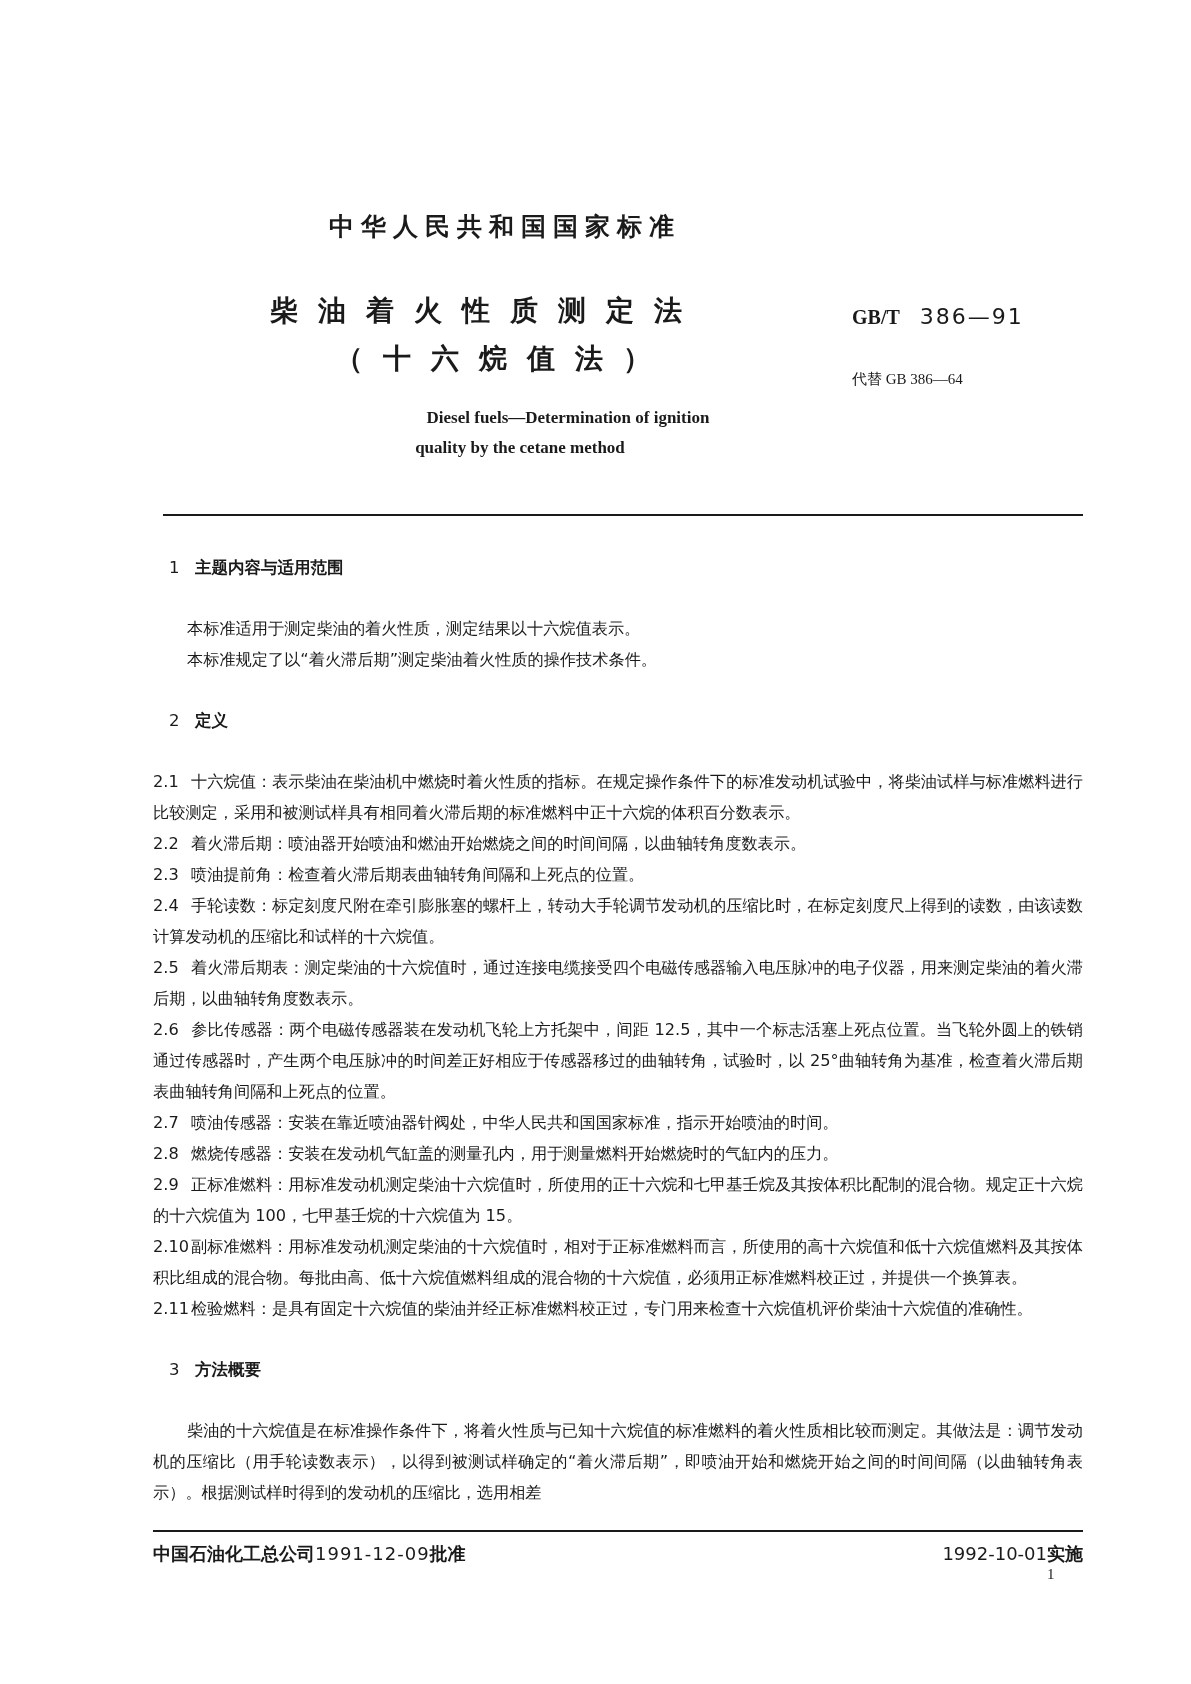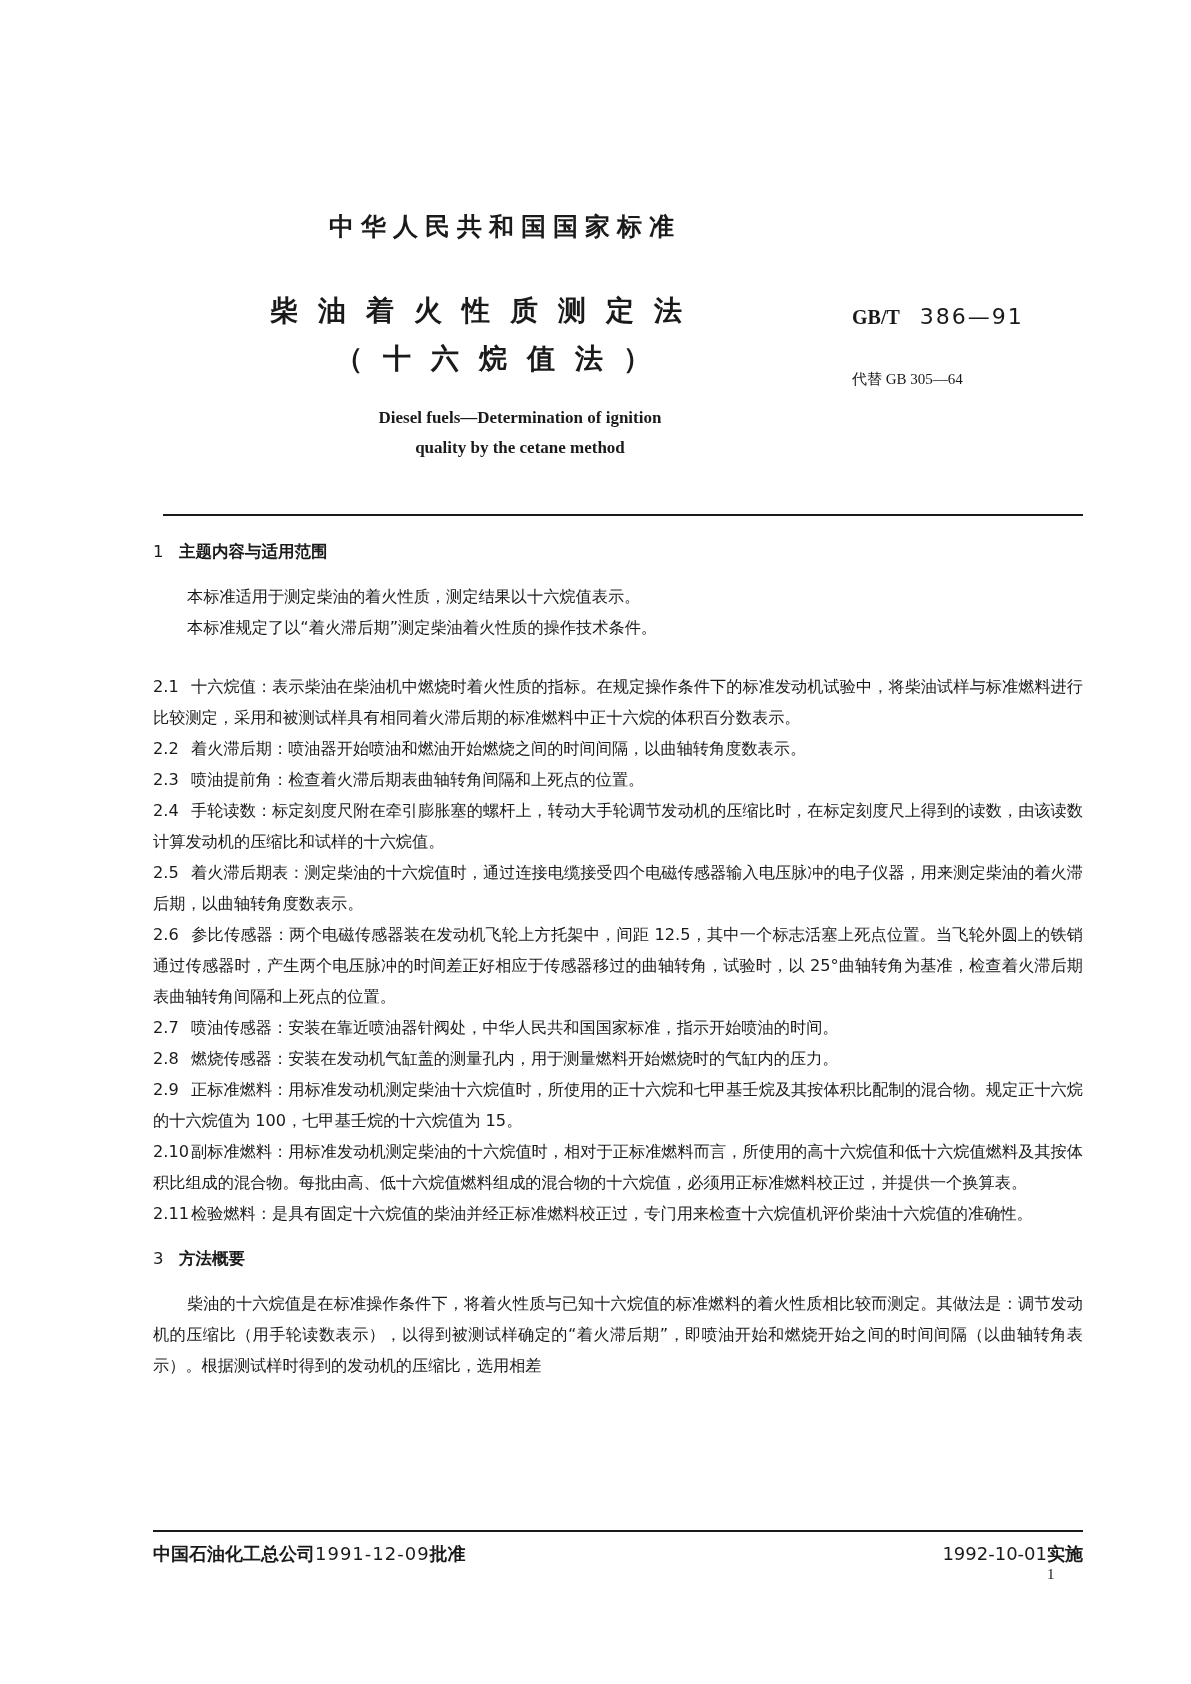--- a/index.html
+++ b/index.html
@@ -30,31 +30,31 @@
     .std-code .prefix { font-weight: bold; font-family: "Liberation Serif", serif; font-size: 20px; }
     .std-code .num { font-family: "DejaVu Sans", sans-serif; font-size: 22px; margin-left: 20px; letter-spacing: 2px; }
     .replaces {
       top: 370px; left: 852px; font-size: 15px; white-space: nowrap;
       font-family: "Liberation Serif", serif;
     }
     .title-en {
       left: 0; width: 1040px; text-align: center;
       font-family: "Liberation Serif", serif; font-weight: bold; font-size: 17px;
     }
-    .title-en.l1 { top: 408px; }
+    .title-en.l1 { top: 408px; margin-left: 48px; }
     .title-en.l2 { top: 438px; }
     .rule { height: 0; border-top: 2px solid #1a1a1a; }
     .rule.top { top: 514px; left: 163px; width: 920px; }
     .rule.bottom { top: 1530px; left: 153px; width: 930px; border-top-width: 2px; }
     .content {
       left: 153px; width: 930px; top: 536px;
       font-family: "DejaVu Sans", sans-serif; font-size: 16.2px; line-height: 31px;
     }
     .sec-heading {
-      font-weight: bold; font-size: 16.5px; margin: 0;
+      font-weight: bold; font-size: 16.5px; margin: 16px;
     }
     .sec-heading .num { font-weight: normal; display: inline-block; width: 26px; }
     .para { margin: 0; text-align: justify; }
     .indent { text-indent: 34px; }
     .def-num { display: inline-block; min-width: 38px; }
     .gap-md { height: 14px; }
     .footer-left {
       top: 1542px; left: 153px; font-family: "DejaVu Sans", sans-serif;
       font-size: 18px; font-weight: bold; white-space: nowrap;
     }
@@ -72,37 +72,40 @@
 <body>
 
 <div class="abs std-header">中华人民共和国国家标准</div>
 
 <div class="abs title-cn">柴油着火性质测定法</div>
 <div class="abs title-sub">（十六烷值法）</div>
 
 <div class="abs std-code">
   <span class="prefix">GB/T</span><span class="num">386—91</span>
 </div>
-<div class="abs replaces">代替 GB 305—64</div>
+<div class="abs replaces">代替 GB 386—64</div>
 
 <div class="abs title-en l1">Diesel fuels—Determination of ignition</div>
 <div class="abs title-en l2">quality by the cetane method</div>
 
 <div class="abs rule top"></div>
 
 <div class="abs content">
 
   <p class="sec-heading">
     <span class="num">1</span><span>主题内容与适用范围</span>
   </p>
   <div class="gap-md"></div>
   <p class="para indent">本标准适用于测定柴油的着火性质，测定结果以十六烷值表示。</p>
   <p class="para indent">本标准规定了以“着火滞后期”测定柴油着火性质的操作技术条件。</p>
   <div class="gap-md"></div>
 
+  <p class="sec-heading">
+    <span class="num">2</span><span>定义</span>
+  </p>
   <div class="gap-md"></div>
   <p class="para"><span class="def-num">2.1</span><span>十六烷值：表示柴油在柴油机中燃烧时着火性质的指标。在规定操作条件下的标准发动机试验中，将柴油试样与标准燃料进行比较测定，采用和被测试样具有相同着火滞后期的标准燃料中正十六烷的体积百分数表示。</span></p>
   <p class="para"><span class="def-num">2.2</span><span>着火滞后期：喷油器开始喷油和燃油开始燃烧之间的时间间隔，以曲轴转角度数表示。</span></p>
   <p class="para"><span class="def-num">2.3</span><span>喷油提前角：检查着火滞后期表曲轴转角间隔和上死点的位置。</span></p>
   <p class="para"><span class="def-num">2.4</span><span>手轮读数：标定刻度尺附在牵引膨胀塞的螺杆上，转动大手轮调节发动机的压缩比时，在标定刻度尺上得到的读数，由该读数计算发动机的压缩比和试样的十六烷值。</span></p>
   <p class="para"><span class="def-num">2.5</span><span>着火滞后期表：测定柴油的十六烷值时，通过连接电缆接受四个电磁传感器输入电压脉冲的电子仪器，用来测定柴油的着火滞后期，以曲轴转角度数表示。</span></p>
   <p class="para"><span class="def-num">2.6</span><span>参比传感器：两个电磁传感器装在发动机飞轮上方托架中，间距 12.5，其中一个标志活塞上死点位置。当飞轮外圆上的铁销通过传感器时，产生两个电压脉冲的时间差正好相应于传感器移过的曲轴转角，试验时，以 25°曲轴转角为基准，检查着火滞后期表曲轴转角间隔和上死点的位置。</span></p>
   <p class="para"><span class="def-num">2.7</span><span>喷油传感器：安装在靠近喷油器针阀处，中华人民共和国国家标准，指示开始喷油的时间。</span></p>
   <p class="para"><span class="def-num">2.8</span><span>燃烧传感器：安装在发动机气缸盖的测量孔内，用于测量燃料开始燃烧时的气缸内的压力。</span></p>
   <p class="para"><span class="def-num">2.9</span><span>正标准燃料：用标准发动机测定柴油十六烷值时，所使用的正十六烷和七甲基壬烷及其按体积比配制的混合物。规定正十六烷的十六烷值为 100，七甲基壬烷的十六烷值为 15。</span></p>

